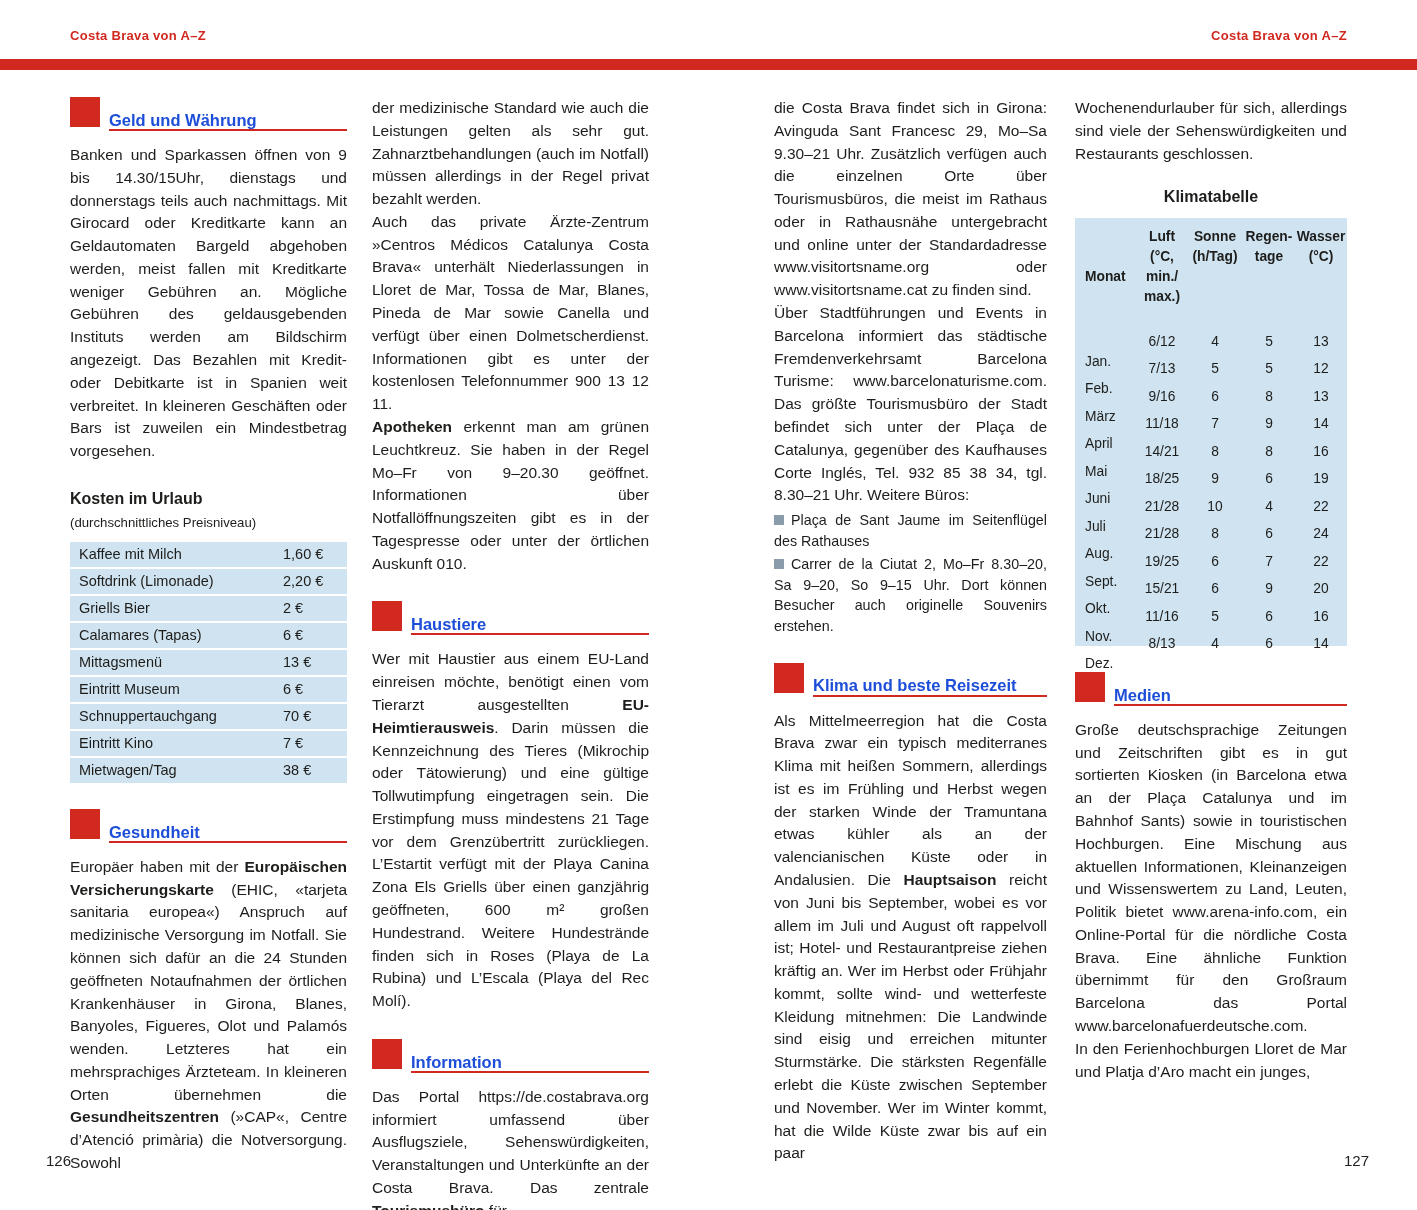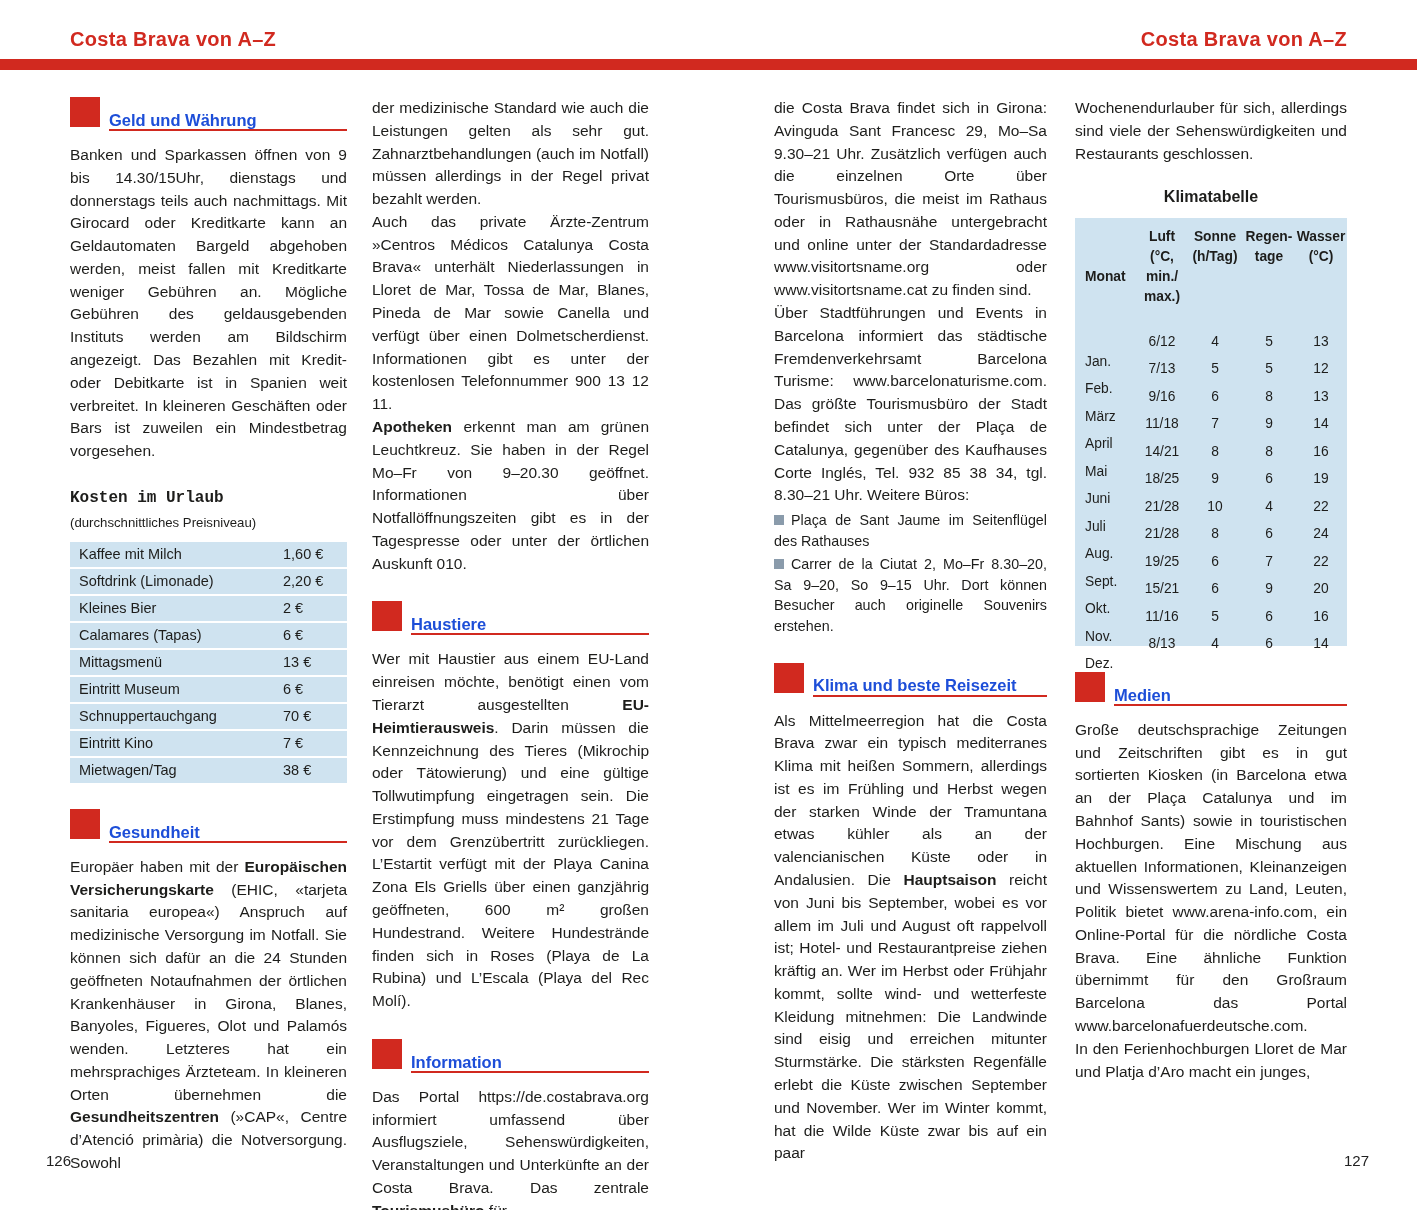--- a/index.html
+++ b/index.html
@@ -4,40 +4,40 @@
 <style>
   :root{
     --red:#d1291f;
     --blue:#cfe3f0;
     --ink:#1d1d1b;
   }
   *{margin:0;padding:0;box-sizing:border-box;}
   body{font-family:"Liberation Sans",sans-serif;background:#ffffff;}
   .page{position:relative;width:1417px;height:1210px;background:#ffffff;overflow:hidden;}
 
-  .running-head{position:absolute;top:28px;font-size:20px;font-weight:bold;color:var(--red);letter-spacing:.3px;}
+  .running-head{position:absolute;top:28px;font-size:13px;font-weight:bold;color:var(--red);letter-spacing:.3px;}
   .rh-left{left:70px;}
   .rh-right{right:70px;}
   .red-bar{position:absolute;top:59px;left:0;width:100%;height:11px;background:var(--red);}
 
   .col{position:absolute;top:97px;font-size:15.5px;line-height:1.47;color:var(--ink);text-align:justify;hyphens:auto;-webkit-hyphens:auto;}
   .col1{left:70px;width:277px;}
   .col2{left:372px;width:277px;}
   .col3{left:774px;width:273px;}
   .col4{left:1075px;width:272px;}
 
   .section-head{display:flex;align-items:stretch;height:34px;margin:26px 0 13px;}
   .section-head.first{margin-top:0;}
   .sq{width:30px;flex:0 0 30px;background:var(--red);height:30px;}
   .sh-text{flex:1;margin-left:9px;border-bottom:2.5px solid var(--red);font-weight:bold;font-size:16.5px;color:#1d4ed8;display:flex;align-items:flex-end;padding-bottom:0;text-align:left;line-height:1.1;}
 
   .para{margin:0;}
   .para b{font-weight:bold;}
 
-  .subhead{margin-top:24px;font-weight:bold;font-size:16px;text-align:left;font-family:Liberation Mono, monospace;}
+  .subhead{margin-top:24px;font-weight:bold;font-size:16px;text-align:left;}
   .subhead-note{font-size:13.2px;margin:3px 0 9px;text-align:left;}
 
   .price-table{width:100%;}
   .price-row{display:flex;align-items:center;background:var(--blue);height:25px;margin-bottom:2px;font-size:14.5px;text-align:left;}
   .price-item{flex:1;padding-left:9px;}
   .price-value{width:64px;}
 
   .bullets{margin-top:2px;}
   .bullet-para{font-size:14.3px;line-height:1.44;margin-top:3px;text-align:justify;}
   .bullet-sq{display:inline-block;width:10px;height:10px;background:#8a9bab;margin-right:7px;}
@@ -75,21 +75,21 @@
     <div class="price-table">
         <div class="price-row">
           <span class="price-item">Kaffee mit Milch</span>
           <span class="price-value">1,60 €</span>
         </div>
         <div class="price-row">
           <span class="price-item">Softdrink (Limonade)</span>
           <span class="price-value">2,20 €</span>
         </div>
         <div class="price-row">
-          <span class="price-item">Kleines Bier</span>
+          <span class="price-item">Griells Bier</span>
           <span class="price-value">2 €</span>
         </div>
         <div class="price-row">
           <span class="price-item">Calamares (Tapas)</span>
           <span class="price-value">6 €</span>
         </div>
         <div class="price-row">
           <span class="price-item">Mittagsmenü</span>
           <span class="price-value">13 €</span>
         </div>

